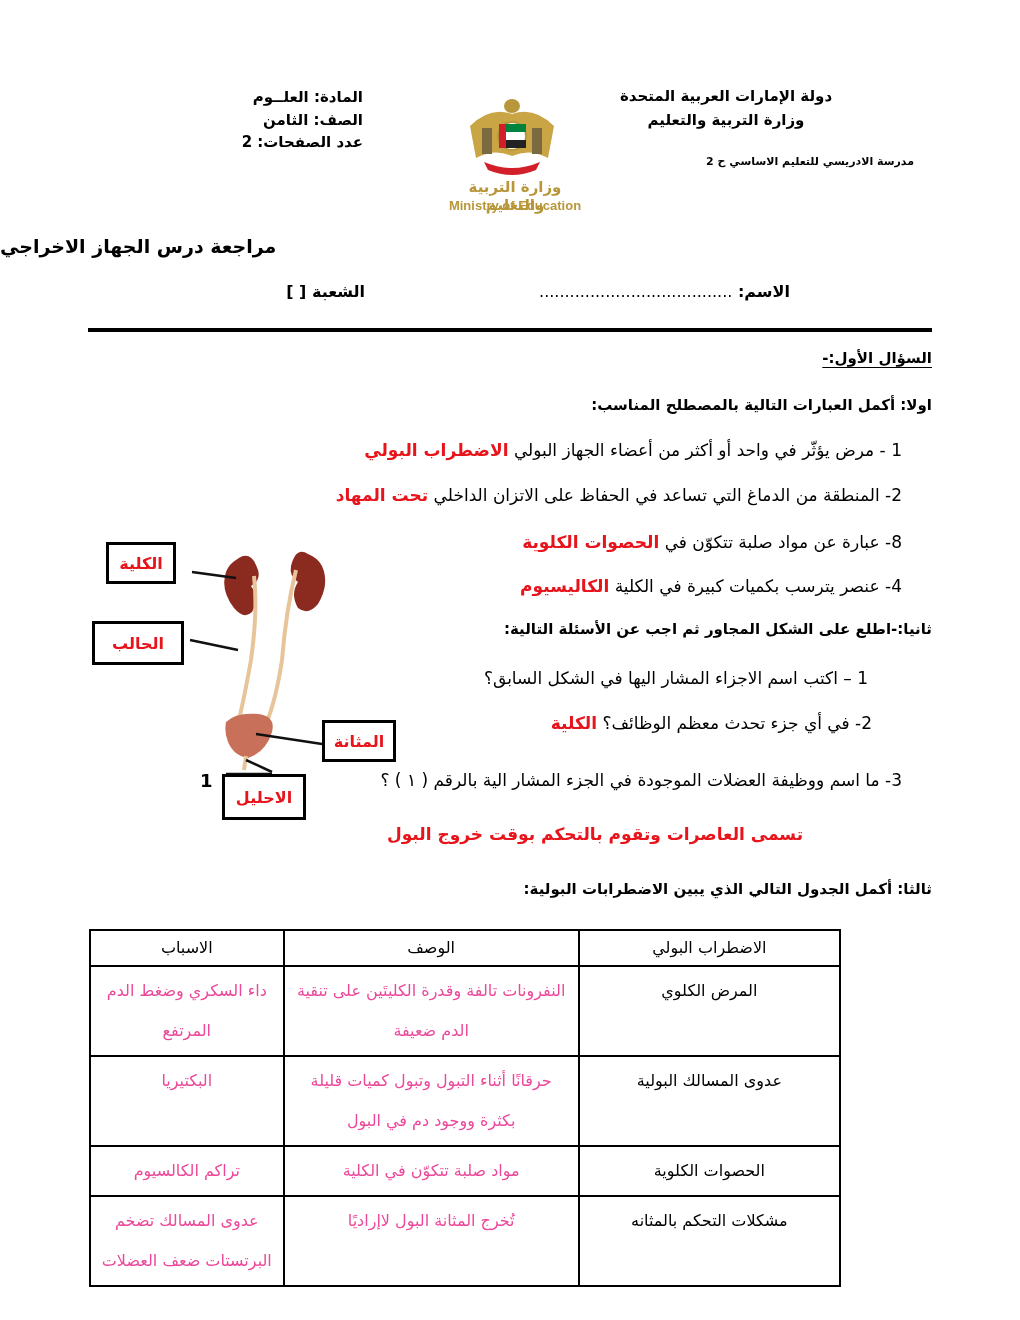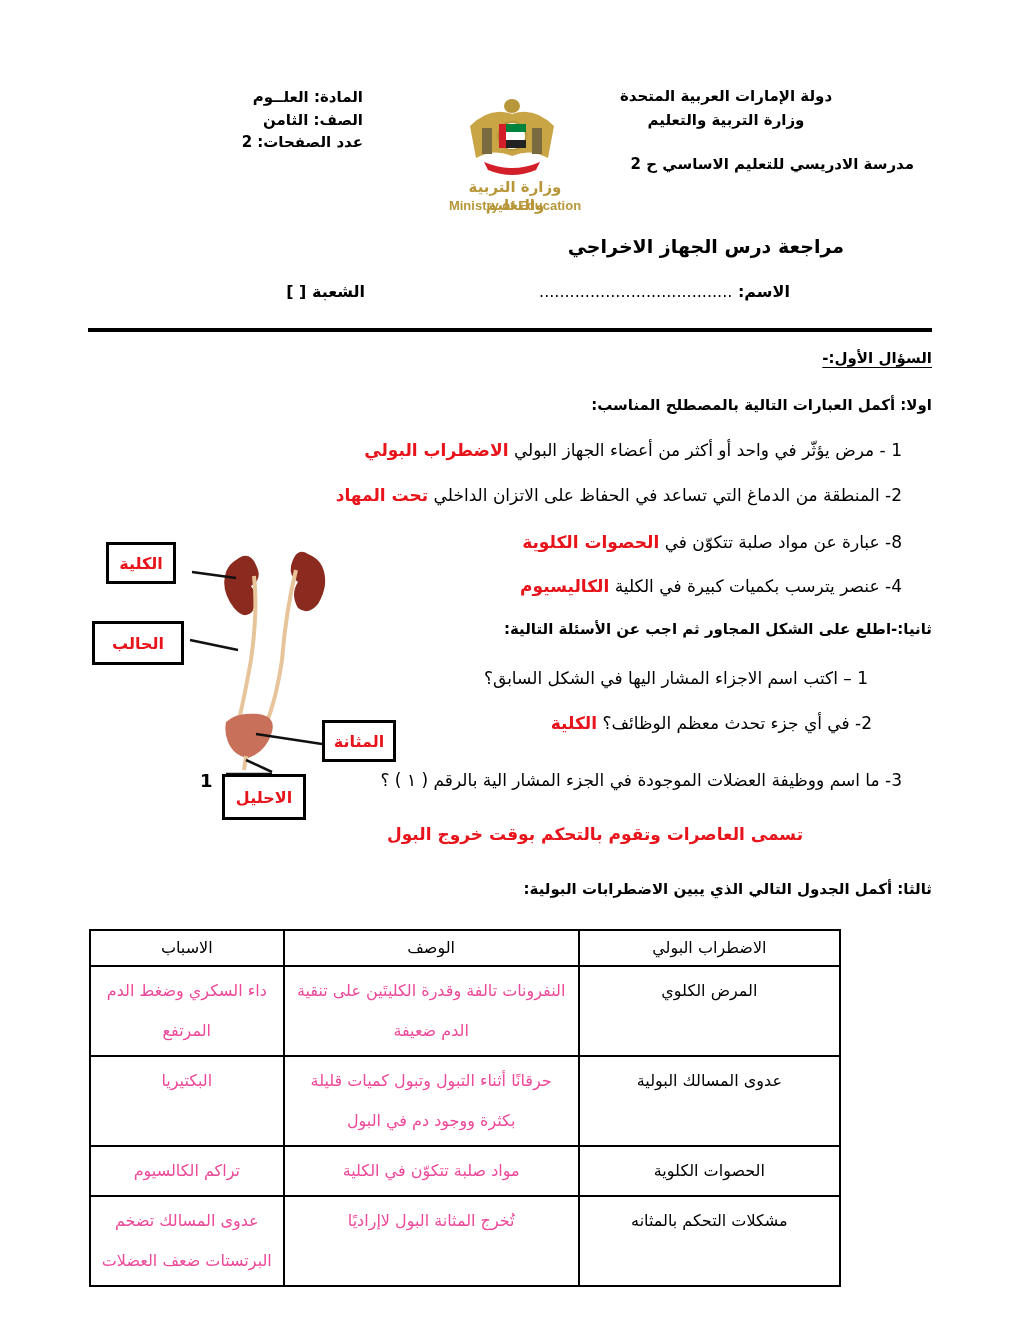--- a/index.html
+++ b/index.html
@@ -5,27 +5,27 @@
     * { box-sizing: border-box; margin: 0; padding: 0; }
     html, body { width: 1020px; height: 1320px; background: #ffffff; }
     body { position: relative; font-family: "DejaVu Sans", "Liberation Sans", sans-serif; color: #000; overflow: hidden; }
     .abs { position: absolute; }
     .rtl { direction: rtl; unicode-bidi: plaintext; }
     .bold { font-weight: bold; }
     .red { color: #e8141c; font-weight: bold; }
 
     
     .hdr-right { right: 134px; top: 84px; width: 320px; text-align: center; font-weight: bold; font-size: 15px; line-height: 24px; }
-    .hdr-school { right: 106px; top: 155px; font-weight: bold; font-size: 15px; }
+    .hdr-school { right: 106px; top: 155px; font-weight: bold; font-size: 11px; }
     .hdr-left { left: 218px; top: 86px; width: 145px; text-align: right; font-weight: bold; font-size: 15px; line-height: 22.5px; }
     .logo { left: 450px; top: 96px; width: 125px; height: 120px; }
     .logo-ar { left: 445px; top: 178px; width: 140px; text-align: center; font-size: 15px; color: #b8973a; font-weight: bold; }
     .logo-en { left: 445px; top: 198px; width: 140px; text-align: center; font-size: 13px; color: #b8973a; font-weight: bold; font-family: "Liberation Sans", sans-serif; }
 
-    .title { left: 0; width: 844px; top: 235px; text-align: right; font-weight: bold; font-size: 19px; }
+    .title { left: 0; width: 844px; top: 235px; text-align: left; font-weight: bold; font-size: 19px; }
     .name-row { right: 230px; top: 282px; font-weight: bold; font-size: 16px; }
     .name-dots { font-weight: normal; letter-spacing: 0px; }
     .section-row { right: 655px; top: 282px; font-weight: bold; font-size: 16px; }
     .rule { left: 88px; top: 328px; width: 844px; height: 4px; background: #000; }
 
     .q1-title { right: 88px; top: 349px; font-weight: bold; font-size: 15px; text-decoration: underline; text-underline-offset: 4px; }
     .subhead { right: 88px; font-weight: bold; font-size: 15px; }
     .line { right: 118px; font-size: 17px; white-space: nowrap; }
 
     

